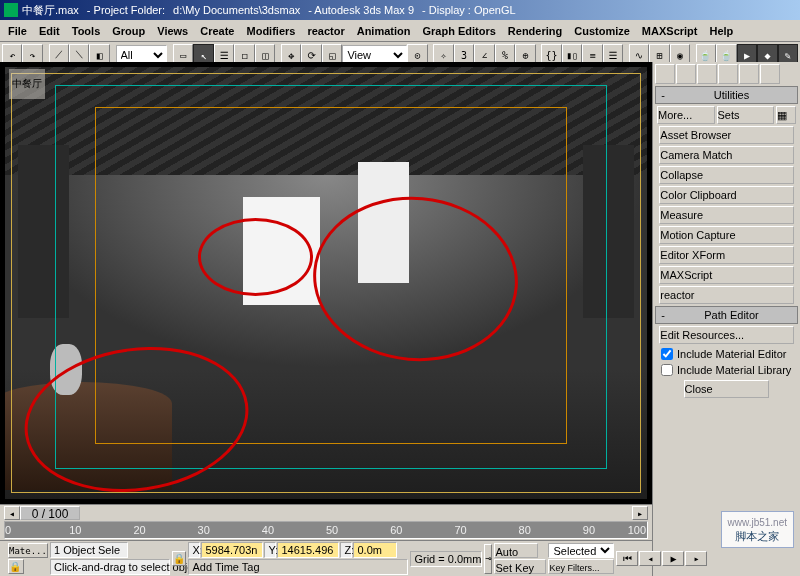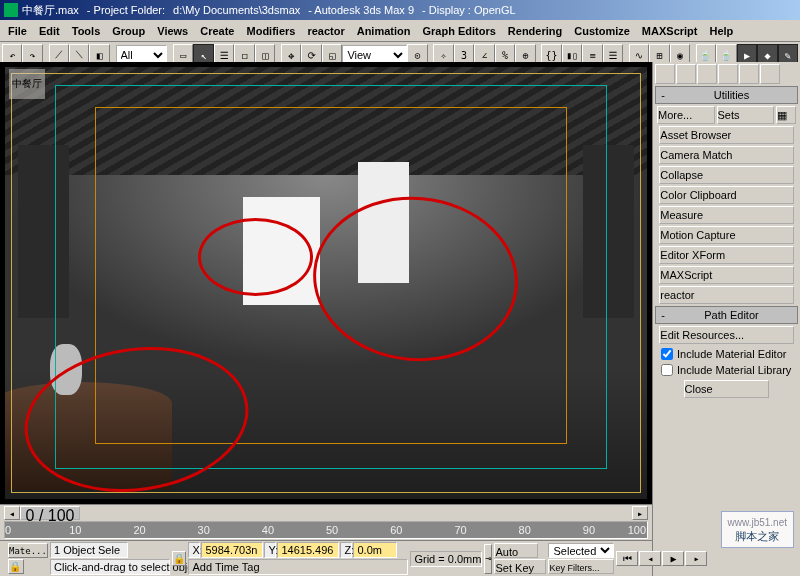--- a/index.html
+++ b/index.html
@@ -49,21 +49,21 @@
 .rollout-hdr { background:#c0c0c0; border:1px solid #808080; text-align:center; padding:2px; margin:2px 0; font-size:11px;}
 .rollout-hdr .sign { float:left; width:10px;}
 .ubtn { display:block; width: 94%; margin: 2px auto; height: 18px; background:#d4d0c8; border:1px outset #fff; text-align:left; line-height:16px; cursor:pointer; font-size:11px;}
 .twobtn { display:flex; gap:2px; margin:2px;}
 .twobtn .ubtn{ margin:0; width:auto; flex:1;}
 .chk { display:flex; align-items:center; gap:4px; margin:4px 6px; font-size:11px;}
 .chk input { width:12px; height:12px; }
 
 .timeline { position:absolute; left:0; right:148px; bottom:36px; height:36px; background:#d4d0c8; border-top:1px solid #808080;}
 .timeline .slider { height:16px; background:#d4d0c8; display:flex; align-items:center; padding:0 4px;}
-.timeline .thumb { width:60px; height:14px; background:#c0c0c0; border:1px outset #fff; font-size:16px; text-align:center;}
+.timeline .thumb { width:60px; height:14px; background:#c0c0c0; border:1px outset #fff; font-size:12px; text-align:center;}
 .timeline .ruler { height:18px; background:#888; border:1px inset #fff; margin:0 4px; position:relative; font-size:9px; color:#eee;}
 .timeline .tick { position:absolute; top:2px;}
 
 .statusbar { position:absolute; left:0; right:148px; bottom:0; height:36px; background:#d4d0c8; border-top:1px solid #808080; display:flex; align-items:center; padding:8px; gap:2px; font-size:10px;}
 .sbox { border:1px inset #fff; background:#eee; height:16px; padding:0 3px; display:inline-flex; align-items:center; white-space:nowrap;}
 .sbox.light { background:#ffe890; }
 .statusbar .col { display:flex; flex-direction:column; gap:1px;}
 
 .watermark { position:absolute; right:6px; bottom:28px; background:rgba(255,255,255,0.85); border:1px solid #9ac; padding:4px 6px; font-size:12px; color:#246; z-index:50; text-align:center; line-height:1.3;}
 .watermark .url{ color:#889; font-size:10px;}

